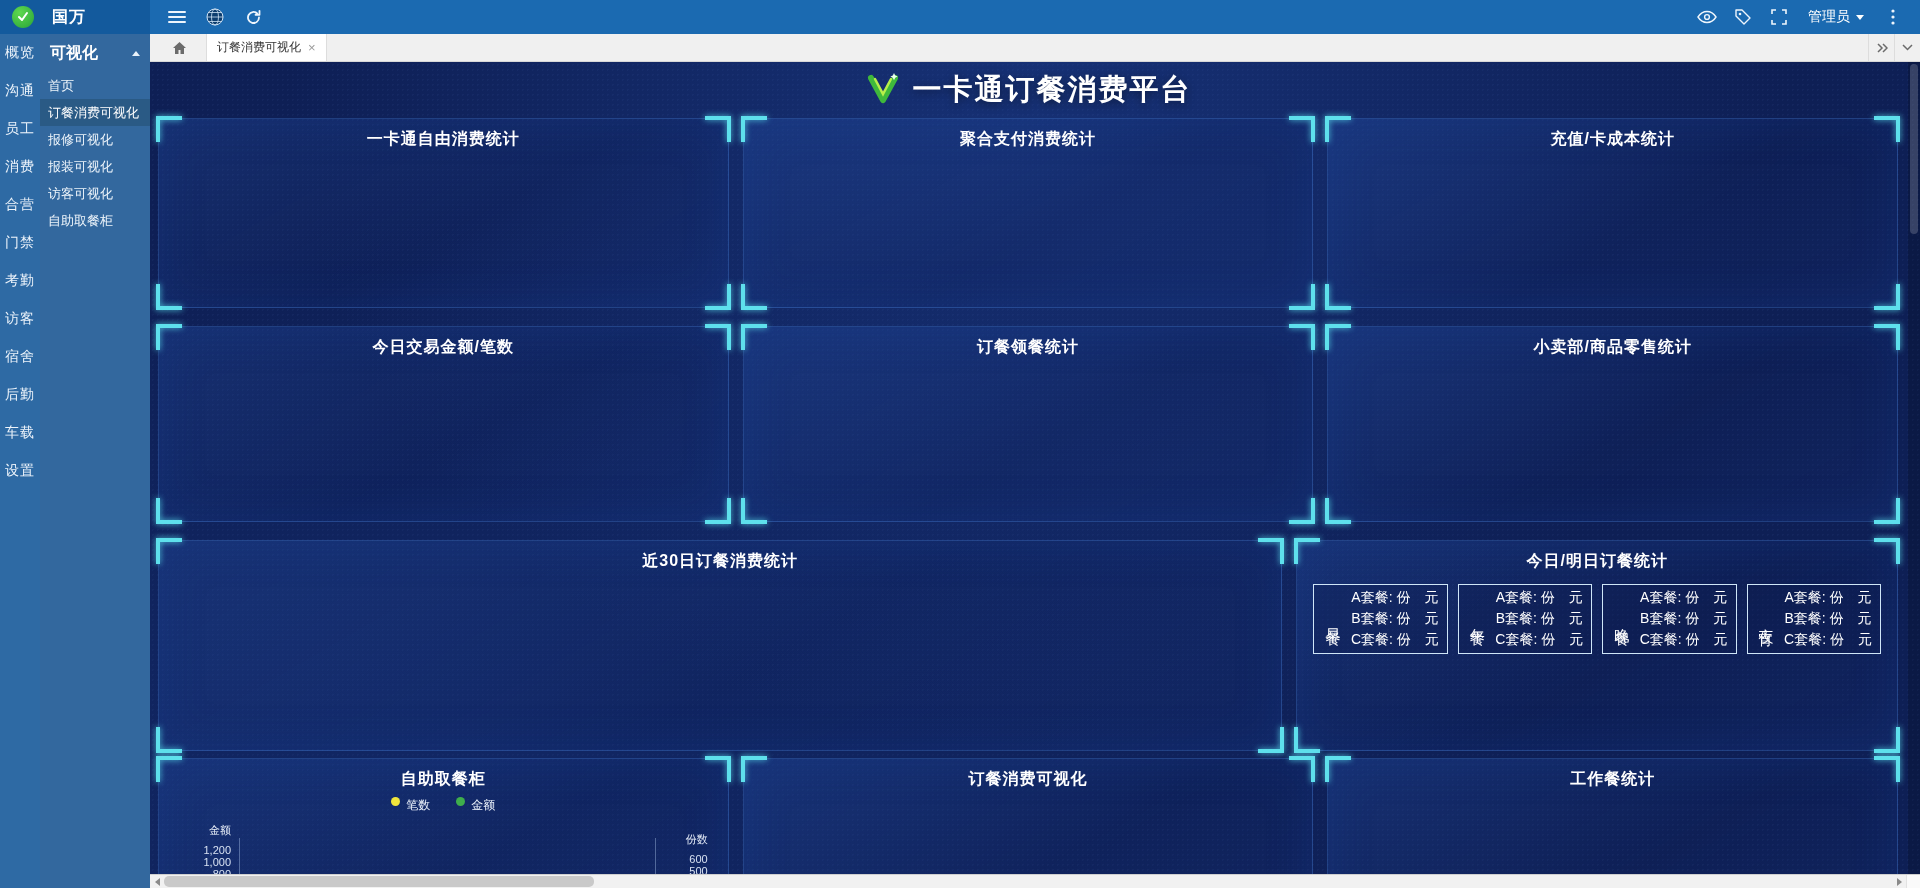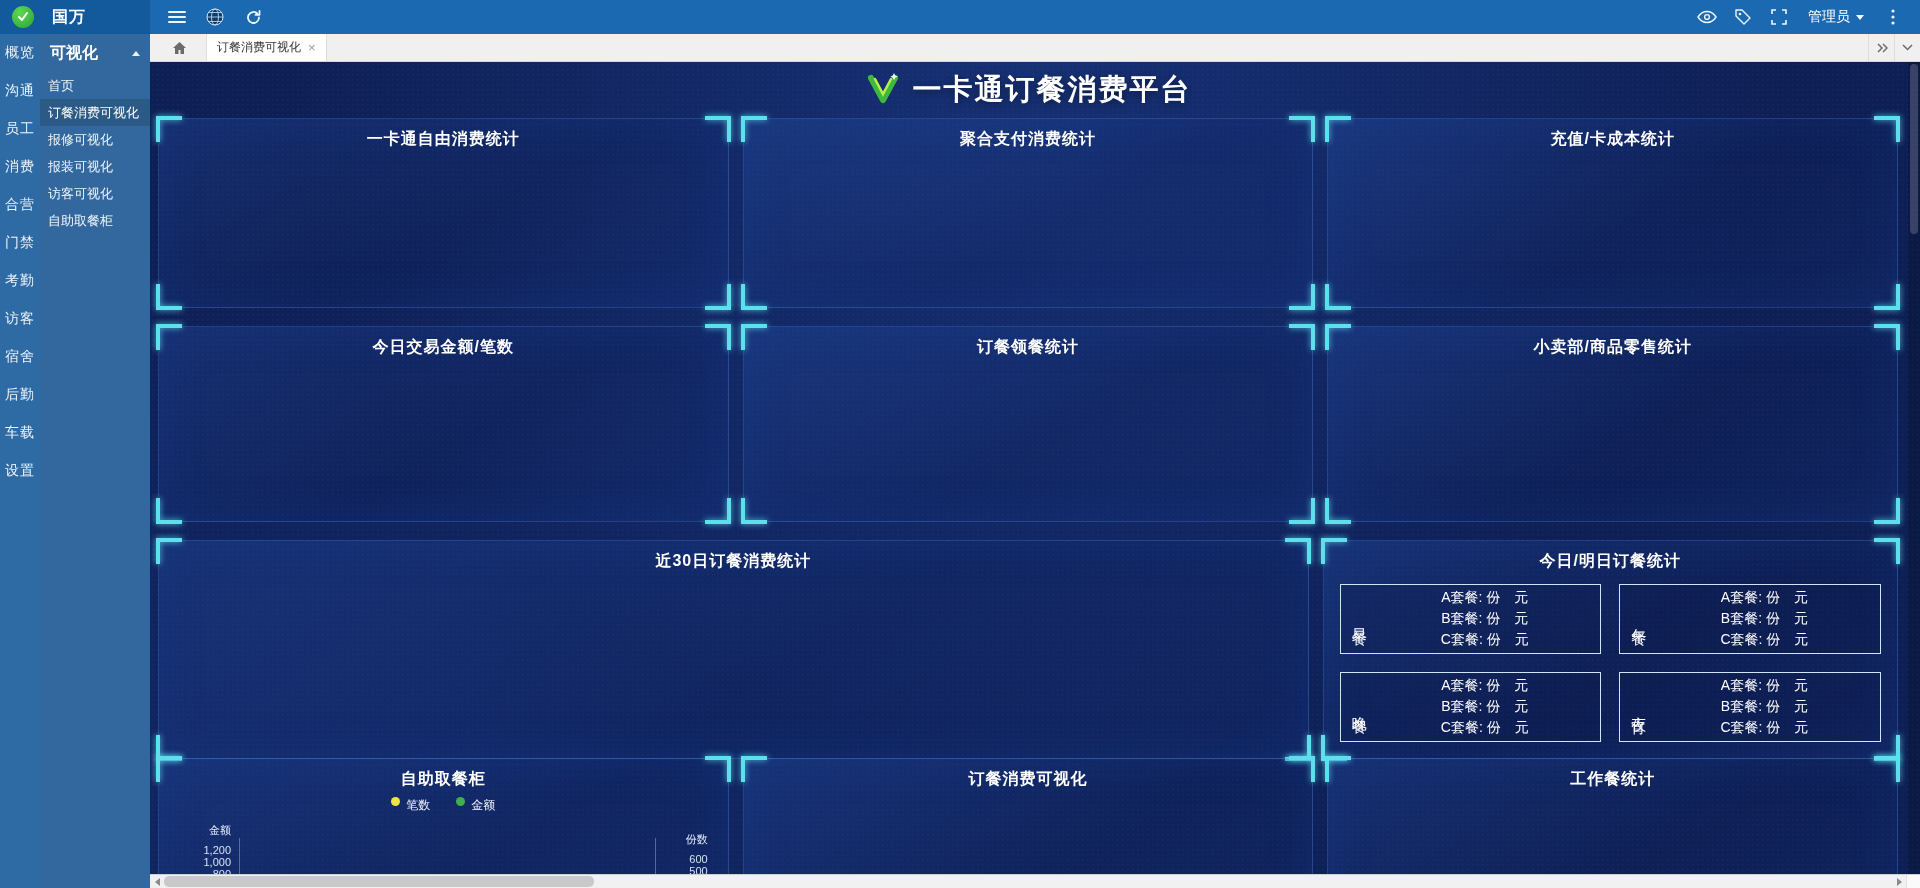--- a/index.html
+++ b/index.html
@@ -61,21 +61,21 @@
     background:linear-gradient(150deg, rgba(45,90,180,0.28), rgba(15,35,95,0.10) 55%, rgba(25,55,130,0.18));
     box-shadow:inset 0 0 46px rgba(25,70,160,0.22); }
   .corner { position:absolute; width:26px; height:26px; pointer-events:none; filter:drop-shadow(0 0 3px rgba(90,225,240,0.85)); }
   .corner.tl { top:-3px; left:-3px; border-top:4px solid #5ee0ec; border-left:4px solid #5ee0ec; }
   .corner.tr { top:-3px; right:-3px; border-top:4px solid #5ee0ec; border-right:4px solid #5ee0ec; }
   .corner.bl { bottom:-3px; left:-3px; border-bottom:4px solid #5ee0ec; border-left:4px solid #5ee0ec; }
   .corner.br { bottom:-3px; right:-3px; border-bottom:4px solid #5ee0ec; border-right:4px solid #5ee0ec; }
   .panel-title { margin-top:10px; text-align:center; color:#fff; font-size:16px; font-weight:bold; letter-spacing:1px; }
 
   
-  .meal-grid { display:grid; grid-template-columns:1fr 1fr; grid-template-rows:1fr 1fr; gap:18px; padding:12px 16px 16px; height:calc(100% - 40px); }
+  .meal-grid { display:grid; grid-template-columns:1fr 1fr 1fr 1fr; grid-template-rows:1fr 1fr; gap:10px; padding:12px 16px 16px; height:calc(100% - 40px); }
   .meal-box { border:1px solid #cfe6f8; background:rgba(10,25,70,0.25); display:flex; align-items:center; gap:10px; padding:4px 8px 4px 10px; }
   .meal-label { writing-mode:vertical-rl; text-orientation:upright; color:#fff; font-size:15px; letter-spacing:3px; line-height:1.1; }
   .meal-lines { flex:1; display:flex; flex-direction:column; justify-content:center; align-items:center; gap:3px; }
   .meal-line { color:#fff; font-size:14px; white-space:pre; }
 
   
   .cab-legend { display:flex; justify-content:center; gap:26px; margin-top:7px; }
   .leg { display:flex; align-items:flex-start; gap:6px; color:#eaf1fb; font-size:12px; cursor:pointer; }
   .dot { width:9px; height:9px; border-radius:50%; }
   .dot.yellow { background:#f0e53c; }

